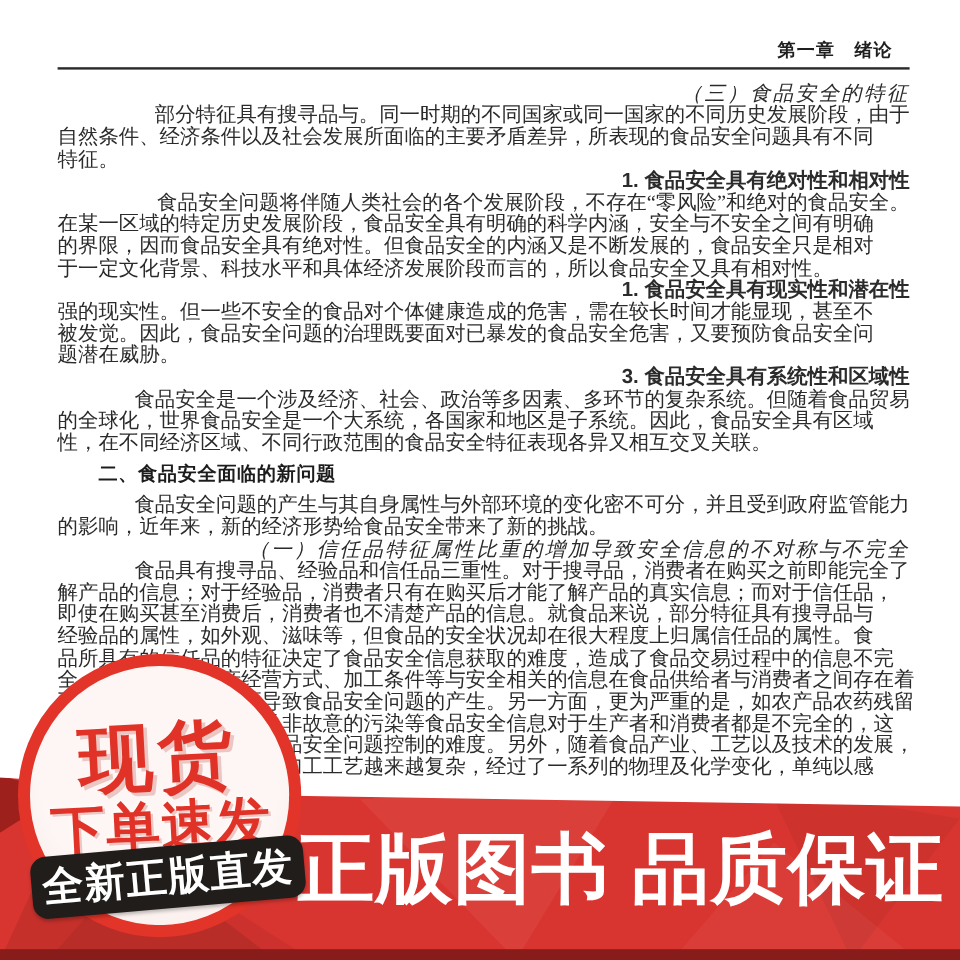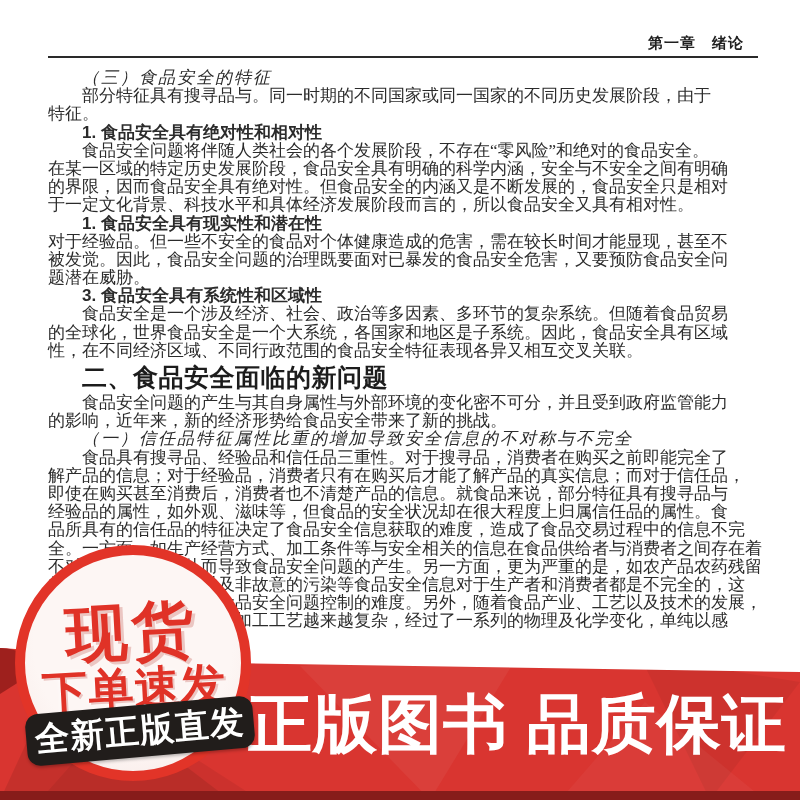--- a/index.html
+++ b/index.html
@@ -11,26 +11,26 @@
   .page-inner{position:absolute;left:48px;top:34px;width:710px;}
   .running-head{
     text-align:right;font-size:15px;font-weight:700;color:#1f1f1f;
     letter-spacing:1px;line-height:18px;padding-right:14px;
     font-family:"Liberation Serif",serif;
   }
   .head-rule{border:none;border-top:2px solid #2a2a2a;margin:4px 0 0 0;height:0;}
   
   .body-text{margin-top:11px;}
   .ln{white-space:nowrap;font-size:17px;line-height:18.2px;height:18.2px;}
-  .ind{padding-left:34px;}
+  .ind{padding-left:34px;text-align:right;}
   .kai{font-style:italic;letter-spacing:2px;font-weight:500;}
   .num{font-weight:700;font-family:"Liberation Sans",sans-serif;font-style:normal;}
   .h2{
     font-family:Liberation Serif, serif;font-weight:800;
-    font-size:25px;line-height:24px;height:auto;
+    font-size:16px;line-height:24px;height:auto;
     padding:6px 0 4px 34px;color:#1c1c1c;letter-spacing:0.5px;
   }
   
   .banner{
     position:absolute;left:0;top:640px;width:800px;height:160px;
     background:#d93530;
     clip-path:polygon(0 8px,230px 23px,800px 32px,800px 160px,0 160px);
   }
   .facet{position:absolute;left:0;top:0;width:800px;height:160px;}
   .f1{background:#9e201d;clip-path:polygon(0 6px,52px 21px,0 54px);}
@@ -80,28 +80,29 @@
 <body>
 
 <div class="canvas">
 
   <div class="page-inner">
     <div class="running-head">第一章　绪论</div>
     <hr class="head-rule">
     <div class="body-text">
       <div class="ln kai ind">（三）食品安全的特征</div>
       <div class="ln ind">部分特征具有搜寻品与。同一时期的不同国家或同一国家的不同历史发展阶段，由于</div>
+      <div class="ln">自然条件、经济条件以及社会发展所面临的主要矛盾差异，所表现的食品安全问题具有不同</div>
       <div class="ln">特征。</div>
       <div class="ln num ind">1. 食品安全具有绝对性和相对性</div>
       <div class="ln ind">食品安全问题将伴随人类社会的各个发展阶段，不存在“零风险”和绝对的食品安全。</div>
       <div class="ln">在某一区域的特定历史发展阶段，食品安全具有明确的科学内涵，安全与不安全之间有明确</div>
       <div class="ln">的界限，因而食品安全具有绝对性。但食品安全的内涵又是不断发展的，食品安全只是相对</div>
       <div class="ln">于一定文化背景、科技水平和具体经济发展阶段而言的，所以食品安全又具有相对性。</div>
       <div class="ln num ind">1. 食品安全具有现实性和潜在性</div>
-      <div class="ln">对于经验品。但一些不安全的食品对个体健康造成的危害，需在较长时间才能显现，甚至不</div>
+      <div class="ln">强的现实性。但一些不安全的食品对个体健康造成的危害，需在较长时间才能显现，甚至不</div>
       <div class="ln">被发觉。因此，食品安全问题的治理既要面对已暴发的食品安全危害，又要预防食品安全问</div>
       <div class="ln">题潜在威胁。</div>
       <div class="ln num ind">3. 食品安全具有系统性和区域性</div>
       <div class="ln ind">食品安全是一个涉及经济、社会、政治等多因素、多环节的复杂系统。但随着食品贸易</div>
       <div class="ln">的全球化，世界食品安全是一个大系统，各国家和地区是子系统。因此，食品安全具有区域</div>
       <div class="ln">性，在不同经济区域、不同行政范围的食品安全特征表现各异又相互交叉关联。</div>
       <div class="h2">二、食品安全面临的新问题</div>
       <div class="ln ind">食品安全问题的产生与其自身属性与外部环境的变化密不可分，并且受到政府监管能力</div>
       <div class="ln">的影响，近年来，新的经济形势给食品安全带来了新的挑战。</div>
       <div class="ln kai ind">（一）信任品特征属性比重的增加导致安全信息的不对称与不完全</div>

